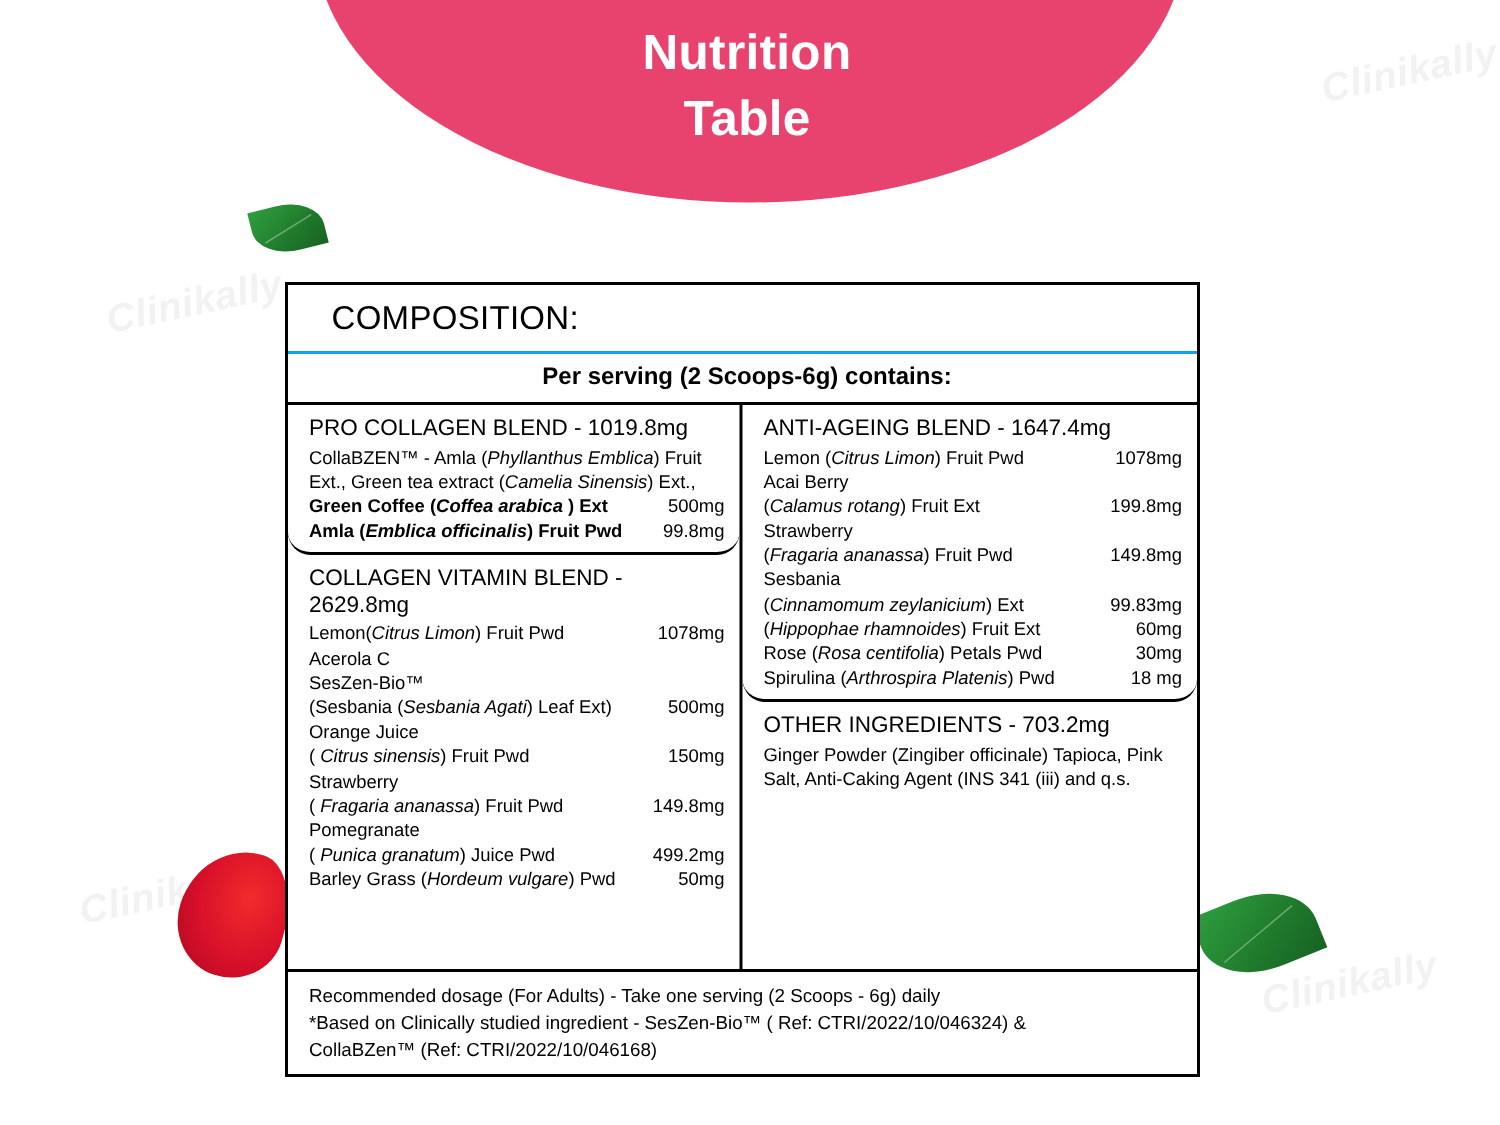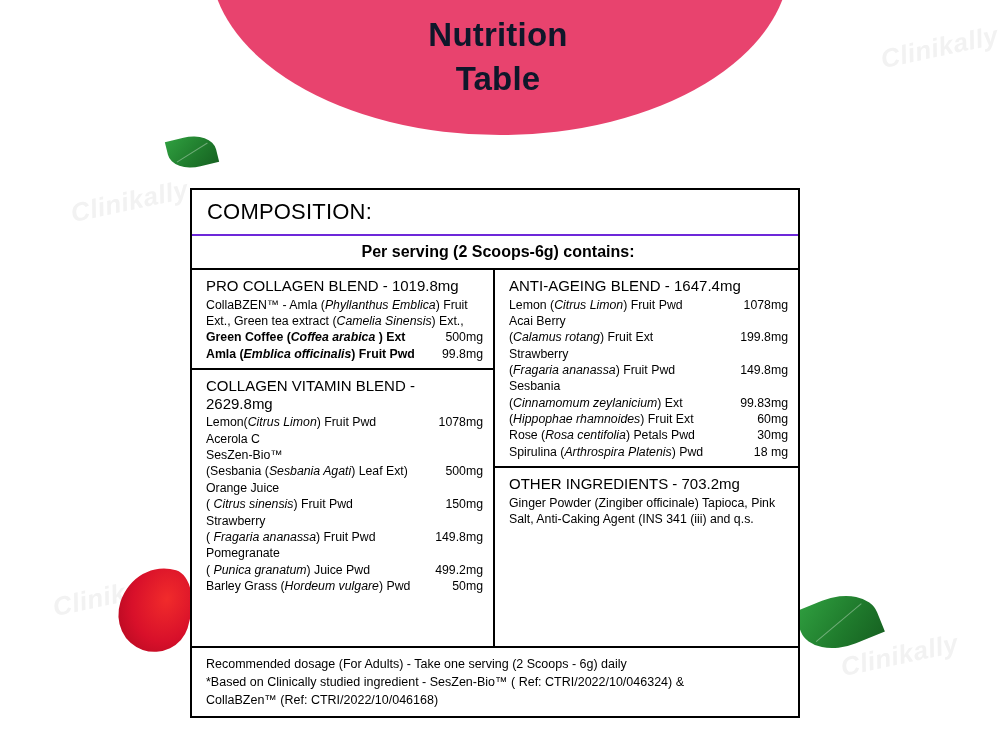--- a/index.html
+++ b/index.html
@@ -22,21 +22,21 @@
     position: absolute;
     left: 210px; top: -215px;
     width: 580px; height: 350px;
     background: #e8436e;
     border-radius: 0 0 290px 290px / 0 0 175px 175px;
   }
   .banner-title {
     position: absolute;
     left: 0; right: 4px; top: 228px;
     text-align: center;
-    color: #0f172a;
+    color: #ffffff;
     font-size: 33px;
     font-weight: bold;
     line-height: 1.32;
     letter-spacing: .2px;
     white-space: pre-line;
   }
 
   
   .wm {
     position: absolute;
@@ -75,22 +75,22 @@
 
   
   .table {
     position: absolute;
     left: 190px; top: 188px;
     width: 610px; height: 530px;
     border: 2px solid #000;
     background: #fff;
   }
   .row-title {
-    padding: 9px 12px 9px 15px;
-    border-bottom: 2px solid #6d28d9;
+    padding: 9px 12px 9px 29px;
+    border-bottom: 2px solid #0ea5e9;
     font-size: 22px;
     letter-spacing: .2px;
   }
   .row-serving {
     padding: 7px 12px 7px 18px;
     border-bottom: 2px solid #000;
     font-size: 16px;
     font-weight: bold;
     text-align: center;
   }
@@ -106,21 +106,21 @@
     flex-direction: column;
   }
   .col-right {
     width: 50%;
     display: flex;
     flex-direction: column;
   }
   .block {
     padding: 7px 10px 6px 14px;
   }
-  .block.bordered-bottom { border-bottom: 2px solid #000; }
+  .block.bordered-bottom { border-bottom: 2px solid #000; border-radius: 15px; }
   .block-head {
     font-size: 15px;
     margin-bottom: 2px;
     line-height: 1.18;
   }
   .ing {
     display: flex;
     justify-content: space-between;
     align-items: baseline;
     font-size: 12.3px;

